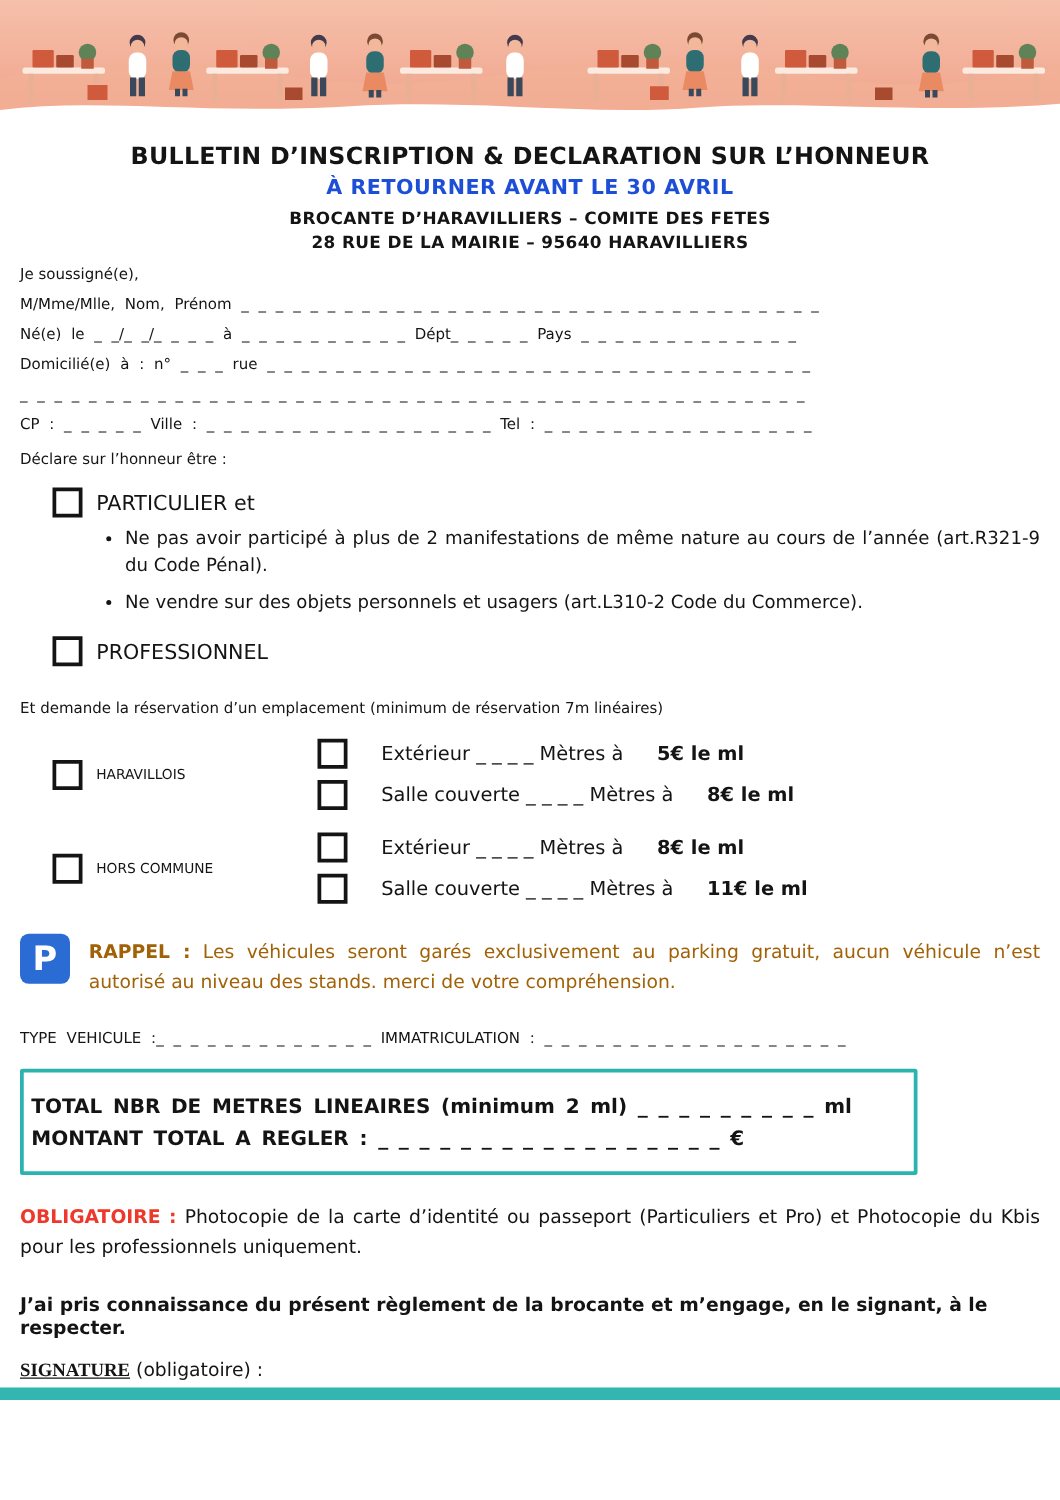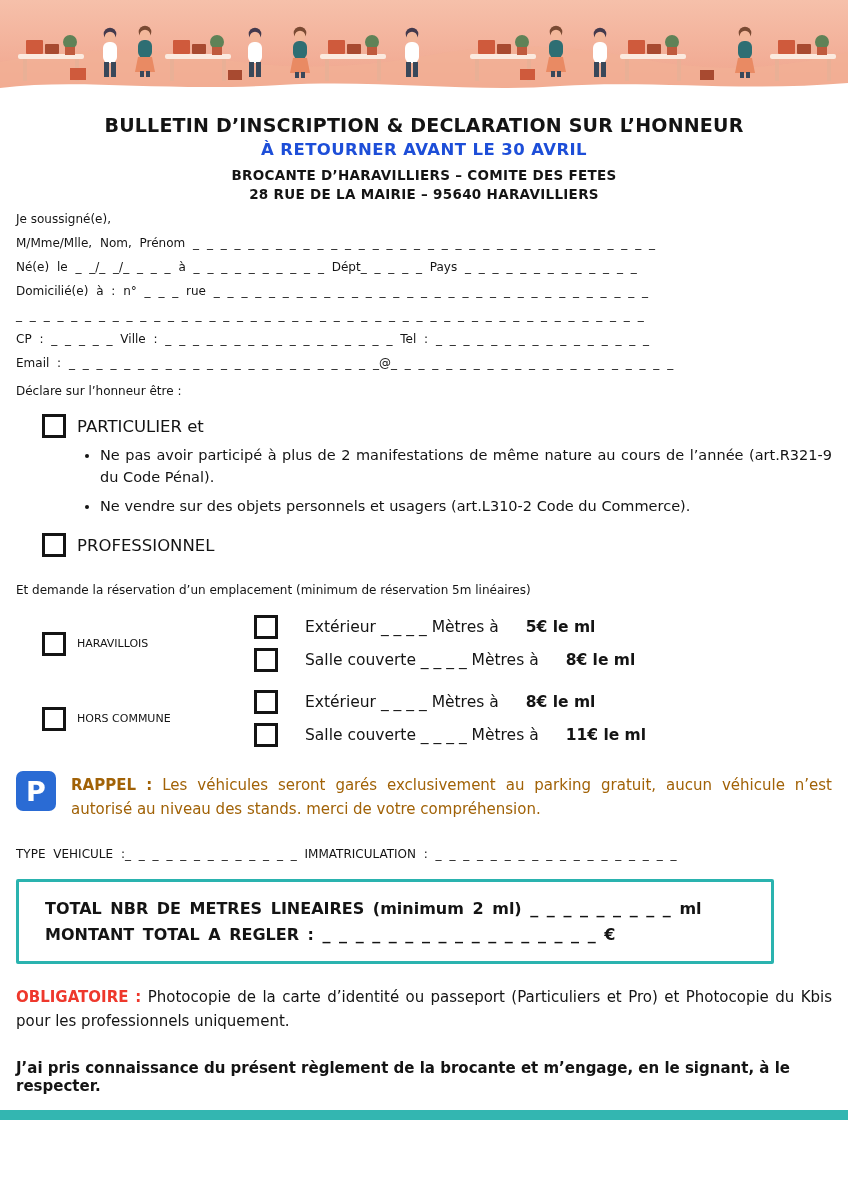--- a/index.html
+++ b/index.html
@@ -34,21 +34,21 @@
   .rappel { display:flex; align-items:flex-start; gap:15px; margin:24px 0 12px; }
   .parking-icon {
     width:40px; height:40px; background:#2a6bd4; border-radius:7px; color:#fff;
     font-weight:800; font-size:27px; display:flex; align-items:center; justify-content:center; flex:none;
   }
   .rappel-text { color:#a16207; font-size:15px; margin:2px 0 0; text-align:justify; line-height:1.6; }
   .rappel-label { font-weight:700; }
 
   .vehicle-line { margin-top:26px; }
 
-  .totals-box { border:3px solid #2ab3af; border-radius:2px; width:700px; margin:18px 0 22px; padding:10px 26px; }
+  .totals-box { border:3px solid #2ab3af; border-radius:2px; width:700px; margin:18px 0 22px; padding:10px 6px; }
   .totals-box p { margin:7px 0; font-weight:700; font-size:16px; white-space:nowrap; word-spacing:3px; }
 
   .obligatoire { font-size:15px; margin:16px 0; text-align:justify; line-height:1.55; }
   .red { color:#ee382c; }
   .bold { font-weight:700; }
   .engagement { font-weight:700; font-size:15px; margin:26px 0 16px; }
   .signature { font-size:15px; margin:10px 0; }
   .underline { text-decoration:underline;font-family:Liberation Serif, serif; }
 
   .bottom-bar { position:absolute; left:0; right:0; bottom:0; height:10px; background:#33b6b1; }
@@ -120,39 +120,38 @@
     <div class="deadline">À RETOURNER AVANT LE 30 AVRIL</div>
     <div class="org">BROCANTE D’HARAVILLIERS – COMITE DES FETES</div>
     <div class="org">28 RUE DE LA MAIRIE – 95640 HARAVILLIERS</div>
 
     <p class="line">Je soussigné(e),</p>
     <p class="line fill">M/Mme/Mlle, Nom, Prénom _ _ _ _ _ _ _ _ _ _ _ _ _ _ _ _ _ _ _ _ _ _ _ _ _ _ _ _ _ _ _ _ _ _</p>
     <p class="line fill">Né(e) le _ _/_ _/_ _ _ _ à _ _ _ _ _ _ _ _ _ _ Dépt_ _ _ _ _ Pays _ _ _ _ _ _ _ _ _ _ _ _ _</p>
     <p class="line fill">Domicilié(e) à : n° _ _ _ rue _ _ _ _ _ _ _ _ _ _ _ _ _ _ _ _ _ _ _ _ _ _ _ _ _ _ _ _ _ _ _ _</p>
     <p class="line fill">_ _ _ _ _ _ _ _ _ _ _ _ _ _ _ _ _ _ _ _ _ _ _ _ _ _ _ _ _ _ _ _ _ _ _ _ _ _ _ _ _ _ _ _ _ _</p>
     <p class="line fill">CP : _ _ _ _ _ Ville : _ _ _ _ _ _ _ _ _ _ _ _ _ _ _ _ _ Tel : _ _ _ _ _ _ _ _ _ _ _ _ _ _ _ _</p>
-    <p class="line fill">Email : _ _ _ _ _ _ _ _ _ _ _ _ _ _ _ _ _ _ _ _ _ _ _@_ _ _ _ _ _ _ _ _ _ _ _ _ _ _ _ _ _ _ _ _</p>
 
     <p class="line" style="margin-top:14px;">Déclare sur l’honneur être :</p>
 
     <div class="check-row">
       <span class="checkbox"></span>
       <span>PARTICULIER et</span>
     </div>
     <ul class="bullets">
       <li class="justify">Ne pas avoir participé à plus de 2 manifestations de même nature au cours de l’année (art.R321-9 du Code Pénal).</li>
       <li>Ne vendre sur des objets personnels et usagers (art.L310-2 Code du Commerce).</li>
     </ul>
 
     <div class="check-row">
       <span class="checkbox"></span>
       <span>PROFESSIONNEL</span>
     </div>
 
-    <p class="line res-heading">Et demande la réservation d’un emplacement (minimum de réservation 5m linéaires)</p>
+    <p class="line res-heading">Et demande la réservation d’un emplacement (minimum de réservation 7m linéaires)</p>
 
     <div class="res-group">
       <div class="res-main">
         <span class="checkbox"></span>
         <span>HARAVILLOIS</span>
       </div>
       <div class="res-options">
         <div class="res-option">
           <span class="checkbox"></span>
           <span>Extérieur _ _ _ _ Mètres à</span>

